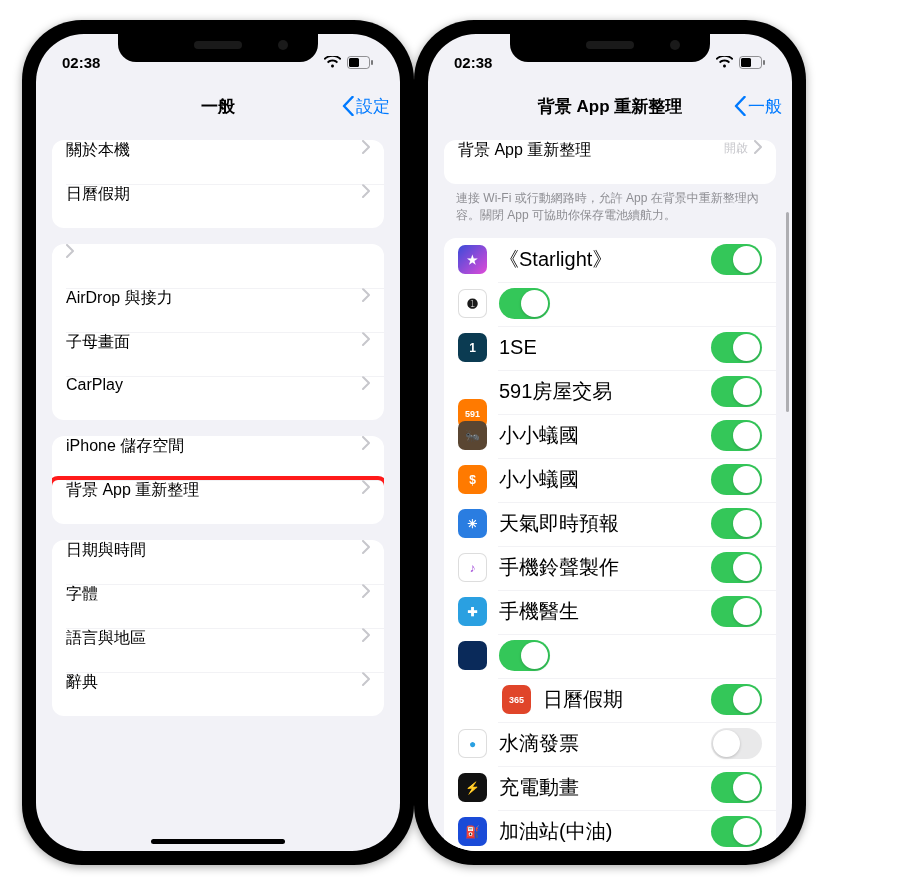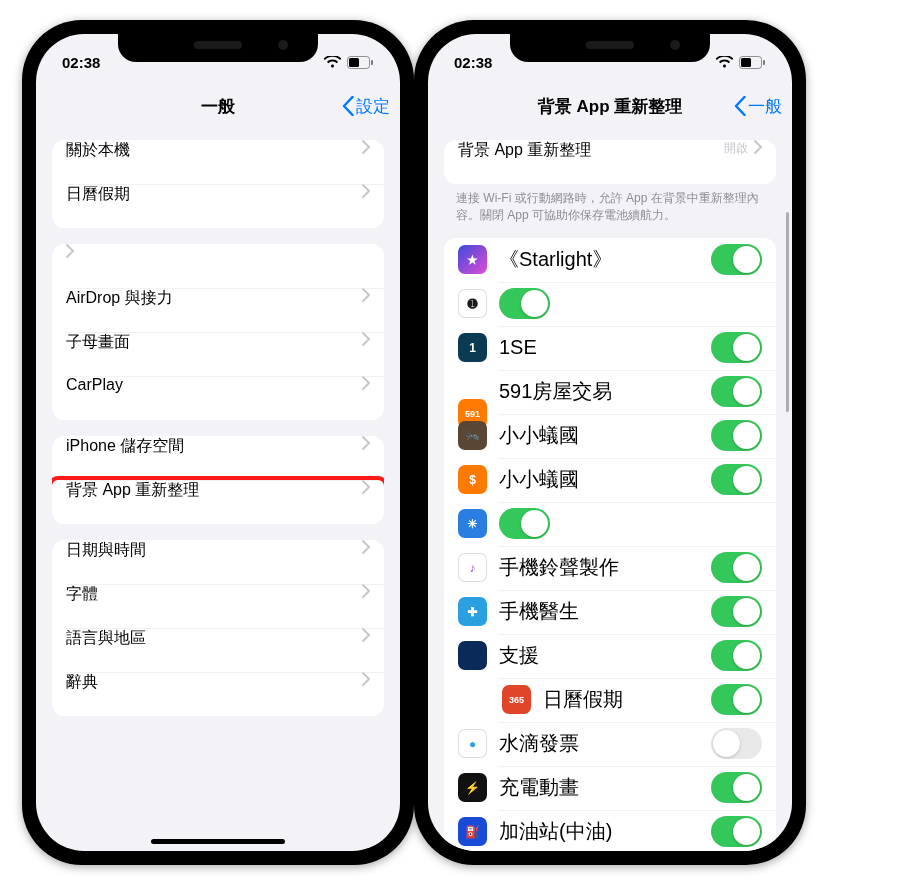--- a/index.html
+++ b/index.html
@@ -247,41 +247,41 @@
             </div>
             <div class="app-row">
               <span class="app-icon" style="background:#ff7a00;">$</span>
               <span class="app-name">小小蟻國</span>
               <span class="switch on">
                 <span class="knob"></span>
               </span>
             </div>
             <div class="app-row">
               <span class="app-icon" style="background:#2a7de1;">☀</span>
+              <span class="app-name">天氣即時預報</span>
               <span class="switch on">
                 <span class="knob"></span>
               </span>
             </div>
             <div class="app-row">
               <span class="app-icon" style="background:#fff;box-shadow:inset 0 0 0 1px #ddd;color:#a14bd8;">♪</span>
               <span class="app-name">手機鈴聲製作</span>
               <span class="switch on">
                 <span class="knob"></span>
               </span>
             </div>
             <div class="app-row">
               <span class="app-icon" style="background:#2aa0e1;">✚</span>
               <span class="app-name">手機醫生</span>
               <span class="switch on">
                 <span class="knob"></span>
               </span>
             </div>
             <div class="app-row">
               <span class="app-icon" style="background:#0a2a5a;"></span>
-              <span class="app-name">支援</span>
               <span class="switch on">
                 <span class="knob"></span>
               </span>
             </div>
             <div class="app-row">
               <span class="app-icon" style="background:#e0452a;font-size:9px;margin-left:44px;">365</span>
               <span class="app-name">日曆假期</span>
               <span class="switch on">
                 <span class="knob"></span>
               </span>

